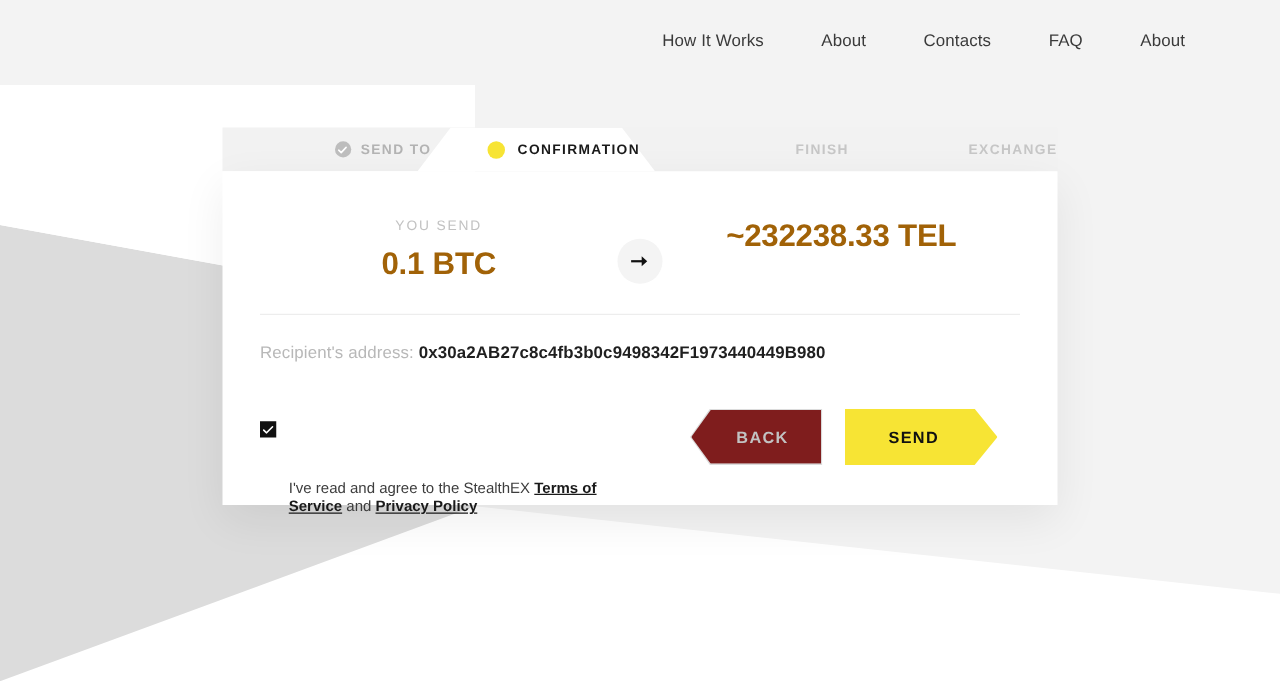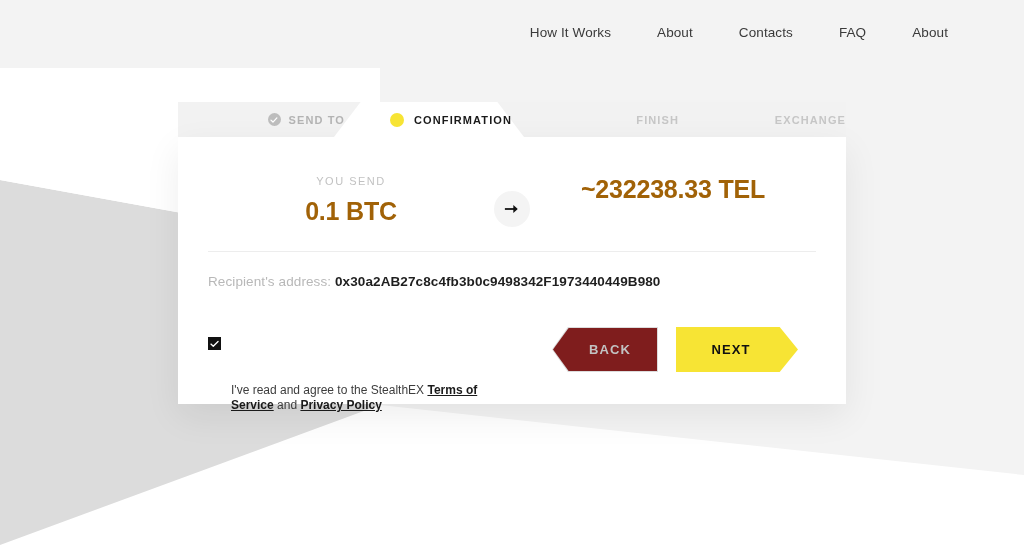--- a/index.html
+++ b/index.html
@@ -411,21 +411,21 @@
             <span>and</span>
             <span class="terms-link">Privacy Policy</span>
           </div>
         </div>
 
         <div class="buttons">
           <div class="btn-back-wrap">
             <div class="btn-back-inner">BACK</div>
           </div>
           <div class="btn btn-next">
-            <span>NEXT</span>
+            <span>SEND</span>
           </div>
         </div>
 
       </div>
     </div>
   </div>
 
 </div>
 
 </body></html>

